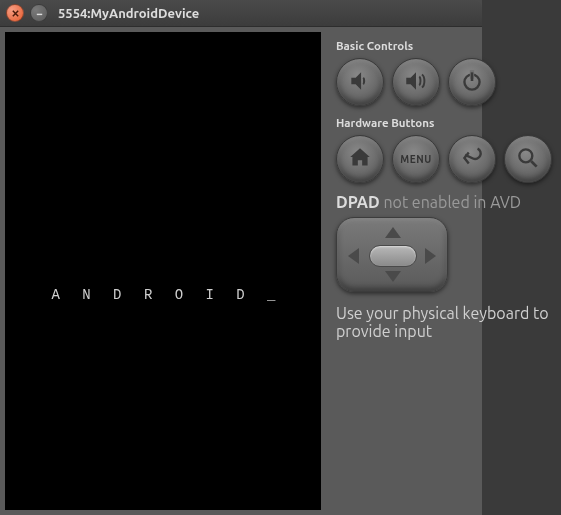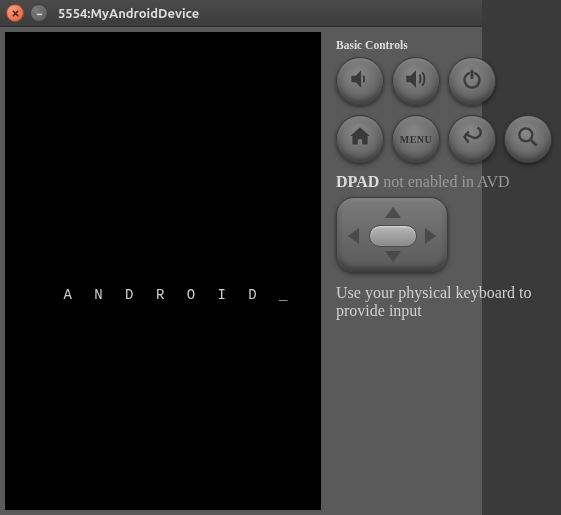--- a/index.html
+++ b/index.html
@@ -6,22 +6,22 @@
   html, body { width: 561px; height: 515px; background: #3a3a3a; font-family: "Ubuntu", "DejaVu Sans", sans-serif; overflow: hidden; }
   .window { width: 482px; height: 515px; background: #4a4a4a; display: flex; flex-direction: column; }
   .titlebar { height: 27px; background: linear-gradient(to bottom, #4a4a4a, #3c3c3c); display: flex; align-items: center; padding: 0 6px; gap: 6px; border-top-left-radius: 8px; border-top-right-radius: 8px; border-bottom: 1px solid #2d2d2d;}
   .tb-btn { width: 18px; height: 18px; border-radius: 50%; border: 1px solid rgba(0,0,0,0.4); display: flex; align-items: center; justify-content: center; font-size: 10px; color: #2b2b2b;}
   .tb-close { background: radial-gradient(circle at 30% 30%, #f79d83, #e55c2e); }
   .tb-min { background: radial-gradient(circle at 30% 30%, #7a7a7a, #595959); color:#ccc;}
   .tb-title { color: #ddd; font-size: 13px; font-weight: bold; margin-left: 4px; }
   .content { flex: 1; display: flex; background: #5a5a5a; }
   .screen-wrap { padding: 5px 5px 5px 5px; }
   .screen { width: 316px; height: 478px; background: #000; position: relative; }
-  .boot-text { position: absolute; top: 255px; left: 16px; width: 100%; text-align: center; color: #cfcfcf; font-family: "Courier New", monospace; font-size: 14px; letter-spacing: 7px; font-weight: 500;}
-  .side { flex: 1; padding: 10px 10px 8px 10px; color: #cccccc; font-family: Liberation Serif, serif; }
+  .boot-text { position: absolute; top: 255px; left: 4px; width: 100%; text-align: center; color: #cfcfcf; font-family: "Courier New", monospace; font-size: 14px; letter-spacing: 7px; font-weight: 500;}
+  .side { flex: 1; padding: 10px 10px 8px 10px; color: #cccccc; }
   .section-title { font-size: 11.5px; font-weight: bold; color: #dcdcdc; margin-bottom: 6px; margin-top: 2px;}
   .row { display: flex; gap: 8px; margin-bottom: 10px; align-items: center; }
   .cbtn { width: 48px; height: 48px; border-radius: 50%; background: radial-gradient(circle at 45% 35%, #888, #505050); border: 1px solid #3a3a3a; box-shadow: inset 0 2px 4px rgba(255,255,255,0.2), inset 0 -3px 6px rgba(0,0,0,0.4), 0 2px 4px rgba(0,0,0,0.5); display: flex; align-items: center; justify-content: center; cursor: pointer; }
   .cbtn svg { width: 26px; height: 26px; }
   .menu-txt { font-size: 10px; font-weight: bold; color: #333; letter-spacing: 0.5px;}
   .dpad-note { font-size: 16px; margin-bottom: 6px; }
   .dpad-note .b { font-weight: bold; color: #dcdcdc; }
   .dpad-note .dim { color: #9a9a9a; }
   .dpad { width: 112px; height: 75px; border-radius: 18px; background: linear-gradient(to bottom, #7a7a7a, #5a5a5a); border: 1px solid #3c3c3c; box-shadow: inset 0 2px 4px rgba(255,255,255,0.15), inset 0 -3px 6px rgba(0,0,0,0.4), 0 2px 4px rgba(0,0,0,0.5); position: relative; margin-bottom: 12px;}
   .dpad .center { position: absolute; left: 32px; top: 27px; width: 48px; height: 22px; border-radius: 11px; background: linear-gradient(to bottom, #b8b8b8, #8a8a8a); border: 1px solid #4a4a4a; box-shadow: inset 0 1px 2px rgba(255,255,255,0.5);}
@@ -81,20 +81,21 @@
           <span>
             <svg viewBox="0 0 24 24">
                 <circle cx="12" cy="13" r="7" stroke="#3a3a3a" stroke-width="2.2" fill="none"></circle>
                 <rect fill="#707070" x="10" y="2" width="4" height="8"></rect>
                 <line x1="12" y1="4" x2="12" y2="12" stroke="#3a3a3a" stroke-width="2.4"></line>
               </svg>
           </span>
         </div>
       </div>
 
+      <div class="section-title">Hardware Buttons</div>
       <div class="row">
         <div class="cbtn">
           <span>
             <svg viewBox="0 0 24 24">
                 <path fill="#3a3a3a" d="M12 3l9 8h-2v8h-5v-5h-4v5H5v-8H3l9-8z"></path>
               </svg>
           </span>
         </div>
         <div class="cbtn">
           <span class="menu-txt">MENU</span>

